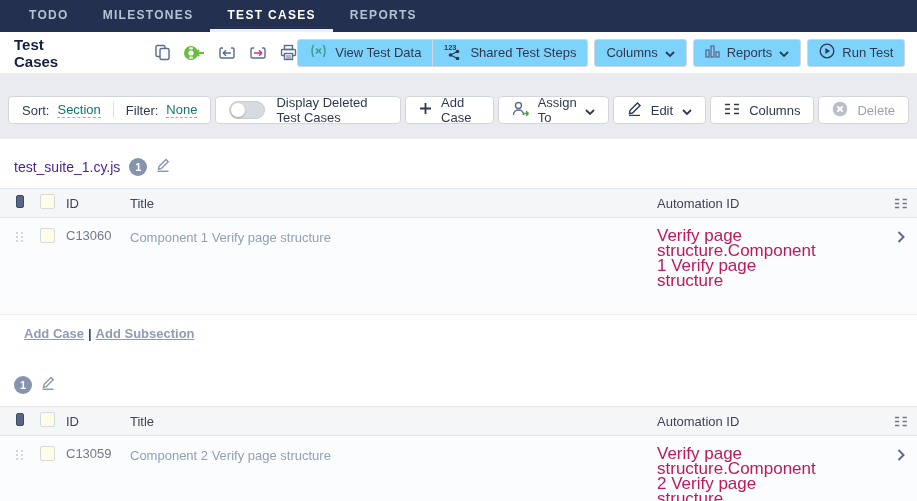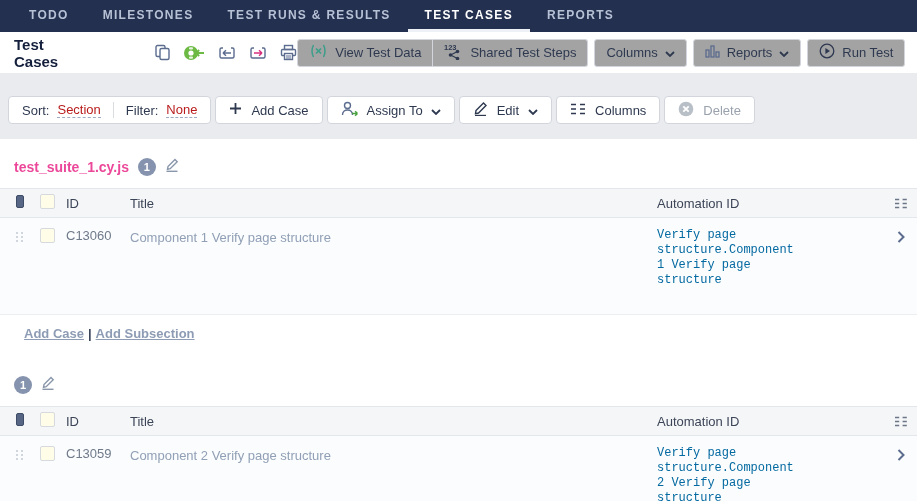--- a/index.html
+++ b/index.html
@@ -11,74 +11,73 @@
   .nav-tab { display:flex; align-items:center; padding:0 17px; font-size:12px; font-weight:700;
              letter-spacing:1.3px; color:#b7c1d5; cursor:pointer; border-bottom:3px solid transparent; }
   .nav-tab.active { color:#ffffff; border-bottom-color:#eef1f6; }
 
   
   .header { height:41px; background:#fff; display:flex; align-items:center; padding:0 12px 0 14px; }
   .page-title { font-size:15px; font-weight:700; color:#141f3c; }
   .hdr-icons { display:flex; align-items:center; gap:13px; margin-left:96px; }
   .hdr-icons svg { display:block; cursor:pointer; }
   .hdr-buttons { margin-left:auto; display:flex; align-items:center; gap:6px; }
-  .btn { height:28px; background:#a3a3a3; border:1px solid #d2d6dc; border-radius:3px;
+  .btn { height:28px; background:#7dd3fc; border:1px solid #d2d6dc; border-radius:3px;
          display:flex; align-items:center; gap:7px; padding:0 11px; font-size:13px;
          color:#2e3950; cursor:pointer; white-space:nowrap;justify-content:flex-end; }
   .btn-group { display:flex; }
   .btn-group .btn { border-radius:0; }
   .btn-group .btn:first-child { border-radius:3px 0 0 3px; }
   .btn-group .btn:last-child { border-radius:0 3px 3px 0; border-left:none; }
 
   
   .strip { height:66px; background:#e9ebef; padding:23px 8px 0 8px; display:flex; gap:4px; }
   .panel { height:28px; background:#fff; border:1px solid #d2d6dc; border-radius:4px;
            display:flex; align-items:center; padding:0 13px; font-size:13px; gap:8px; }
-  .dashed-link { color:#b91c1c; border-bottom:1px dashed #9daabf; cursor:pointer; }
+  .dashed-link { color:#0f766e; border-bottom:1px dashed #9daabf; cursor:pointer; }
   .vsep { width:1px; height:16px; background:#d9dde2; margin:0 4px; }
   .toggle { width:36px; height:18px; border-radius:9px; background:#d7dade; border:1px solid #c8ccd3;
             position:relative; cursor:pointer; flex:0 0 auto; }
   .toggle .knob { position:absolute; left:1px; top:1px; width:14px; height:14px; border-radius:50%;
                   background:#fff; box-shadow:0 1px 2px rgba(0,0,0,.25); }
 
   
   .content { background:#fff; }
   .section { padding-top:12px; }
   .section + .section { padding-top:24px; }
   .sec-head { display:flex; align-items:center; gap:9px; padding:6px 14px 12px 14px; }
-  .sec-name { font-size:14px; font-weight:700; color:#ec4899; }
+  .sec-name { font-size:14px; font-weight:400; color:#4c1d95; }
   .badge { width:18px; height:18px; border-radius:50%; background:#8593ae; color:#fff;
            font-size:11px; font-weight:700; display:flex; align-items:center; justify-content:center; }
   .grid-row { display:grid; grid-template-columns:40px 26px 64px 1fr 228px 32px; align-items:center; }
   .thead { height:30px; background:#f5f6f8; border-top:1px solid #e3e6ea; border-bottom:1px solid #e3e6ea;
            font-size:13px; color:#3c4557; }
   .thead .cell-handle { padding-left:16px; }
   .trow { background:#fbfcfd; border-bottom:1px solid #eceff2; padding:10px 0 26px 0; align-items:start; }
   .trow .cell-handle { padding-left:16px; padding-top:4px; }
   .cell-id { color:#6f7a8a; font-size:13px; }
   .title-link { color:#91a0b6; font-size:13px; cursor:pointer; }
-  .auto-text { color:#0369a1; font-size:12px; line-height:15px; width:150px;font-family:Liberation Mono, monospace; }
+  .auto-text { color:#be185d; font-size:17px; line-height:15px; width:150px; }
   .checkbox { width:15px; height:15px; background:#fffde8; border:1px solid #d6dade; border-radius:2px; cursor:pointer; }
   .thead .checkbox { margin-top:0; }
   .chev-cell { display:flex; justify-content:center; padding-top:3px; cursor:pointer; }
   .colicon-cell { display:flex; justify-content:center; cursor:pointer; }
   .links-row { padding:11px 14px 4px 24px; font-size:13px; font-weight:600; }
   .links-row a { color:#8d9cb4; text-decoration:underline; cursor:pointer; }
   .links-sep { color:#39435a; margin:0 4px; font-weight:700; }
 
   .drag-dots { display:grid; grid-template-columns:3px 3px; gap:2px; }
   .drag-dots i { width:2px; height:2px; background:#c3c9d2; border-radius:50%; }
 </style>
 </head>
 <body>
 
 <div class="nav">
   <div class="nav-tab">TODO</div>
   <div class="nav-tab">MILESTONES</div>
-  <div class="nav-tab">TEST RUNS &amp; RESULTS</div>
   <div class="nav-tab active">TEST CASES</div>
   <div class="nav-tab">REPORTS</div>
 </div>
 
 <div class="header">
   <div class="page-title">Test Cases</div>
 
   <div class="hdr-icons">
     <span>
       <svg width="17" height="17" viewBox="0 0 17 17" fill="none" stroke="#5b6c8f" stroke-width="1.4">
@@ -182,20 +181,26 @@
 
 <div class="strip">
   <div class="panel">
     <span>Sort:</span>
     <span class="dashed-link">Section</span>
     <span class="vsep"></span>
     <span>Filter:</span>
     <span class="dashed-link">None</span>
   </div>
 
+  <div class="panel" style="gap:11px;">
+    <span class="toggle">
+        <span class="knob"></span>
+      </span>
+    <span>Display Deleted Test Cases</span>
+  </div>
 
   <div class="panel" style="gap:9px; cursor:pointer;">
     <span>
       <svg width="13" height="13" viewBox="0 0 13 13" stroke="#2e3950" stroke-width="1.8">
           <path d="M6.5 1 v11 M1 6.5 h11"></path>
         </svg>
     </span>
     <span>Add Case</span>
   </div>
 

